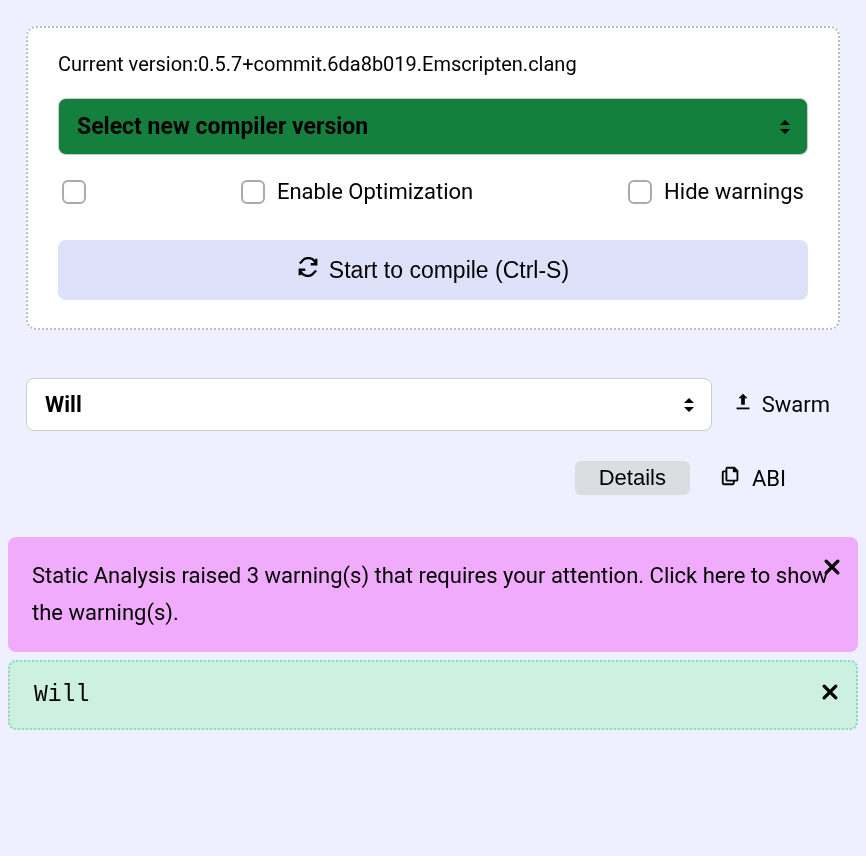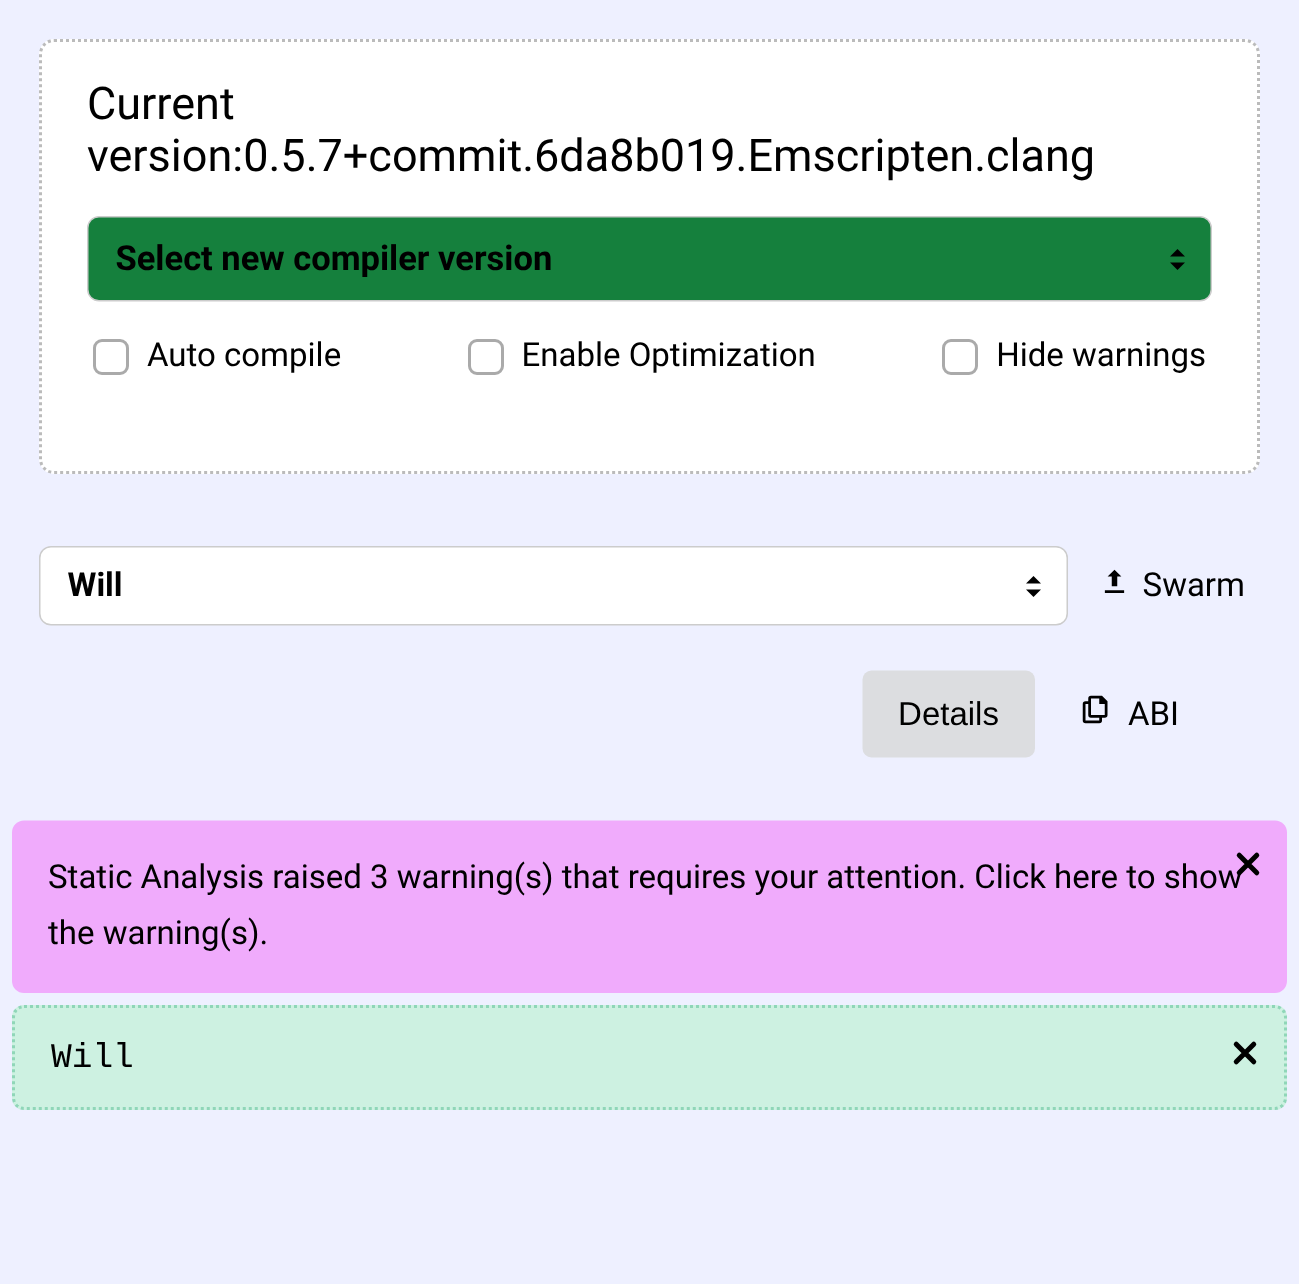--- a/index.html
+++ b/index.html
@@ -20,21 +20,21 @@
     padding: 18px 18px;
     margin: 8px;
   }
   .compiler-box {
     border: 2px dotted #bbb;
     border-radius: 10px;
     background: #fff;
     padding: 24px 30px 28px 30px;
   }
   .version-text {
-    font-size: 30px;
+    font-size: 20px;
     color: #000;
     margin-bottom: 22px;
   }
   .select-wrap {
     position: relative;
     border: 1px solid #ccc;
     border-radius: 8px;
     background: #15803d;
     padding: 14px 40px 14px 18px;
     margin-bottom: 24px;
@@ -139,21 +139,21 @@
     display: flex;
     justify-content: flex-end;
     align-items: center;
     gap: 30px;
     padding-right: 54px;
   }
   .details-btn {
     background: #dcdde0;
     border: none;
     border-radius: 6px;
-    padding: 16px 24px;
+    padding: 4px 24px;
     font-size: 22px;
     color: #000;
     cursor: pointer;
   }
   .icon-btn {
     display: flex;
     align-items: center;
     gap: 10px;
     font-size: 22px;
     color: #000;
@@ -212,32 +212,42 @@
           </svg>
         <svg width="12" height="7" viewBox="0 0 12 7">
             <path d="M1 1 L6 6 L11 1" fill="#000"></path>
           </svg>
       </span>
     </div>
 
     <div class="checkbox-row">
       <div class="checkbox-item">
         <div class="checkbox-box"></div>
-        <span class="checkbox-label">Auto compile</span>
       </div>
       <div class="checkbox-item">
         <div class="checkbox-box"></div>
         <span class="checkbox-label">Enable Optimization</span>
       </div>
       <div class="checkbox-item">
         <div class="checkbox-box"></div>
         <span class="checkbox-label">Hide warnings</span>
       </div>
     </div>
 
+    <button class="compile-btn">
+      <span>
+        <svg viewBox="0 0 24 24" fill="none" stroke="#000" stroke-width="2.5">
+          <path d="M21 3v6h-6"></path>
+          <path d="M3 21v-6h6"></path>
+          <path d="M20.5 9A8.5 8.5 0 0 0 5 6.3L3 8"></path>
+          <path d="M3.5 15A8.5 8.5 0 0 0 19 17.7L21 16"></path>
+        </svg>
+      </span>
+      <span>Start to compile (Ctrl-S)</span>
+    </button>
   </div>
 </div>
 
 <div class="panel-2">
   <div class="contract-row">
     <div class="contract-select">
       <span class="select-label">Will</span>
       <span class="select-arrows">
         <svg width="12" height="7" viewBox="0 0 12 7">
             <path d="M1 6 L6 1 L11 6" fill="#000"></path>

